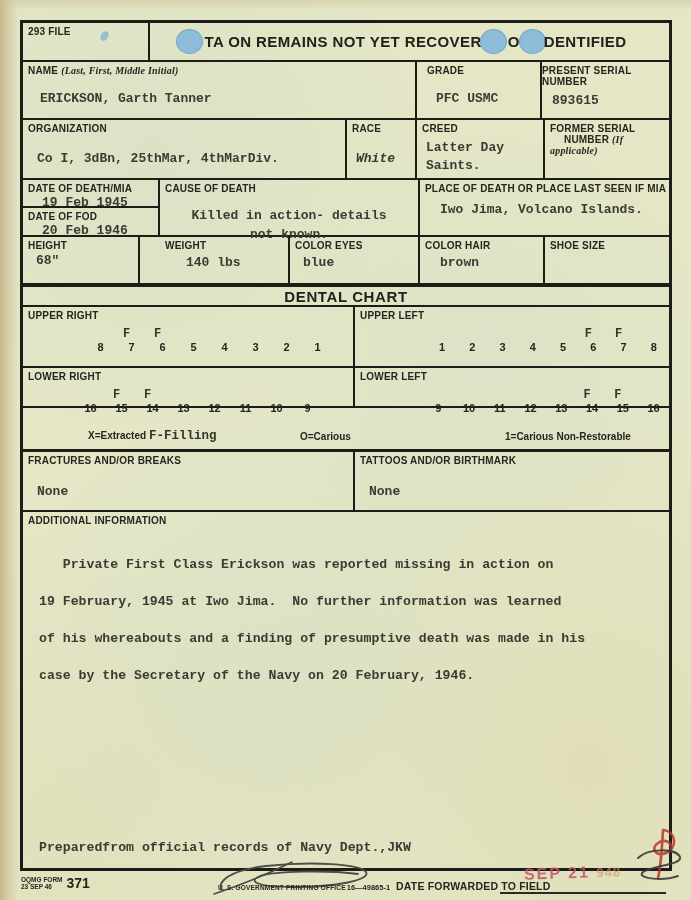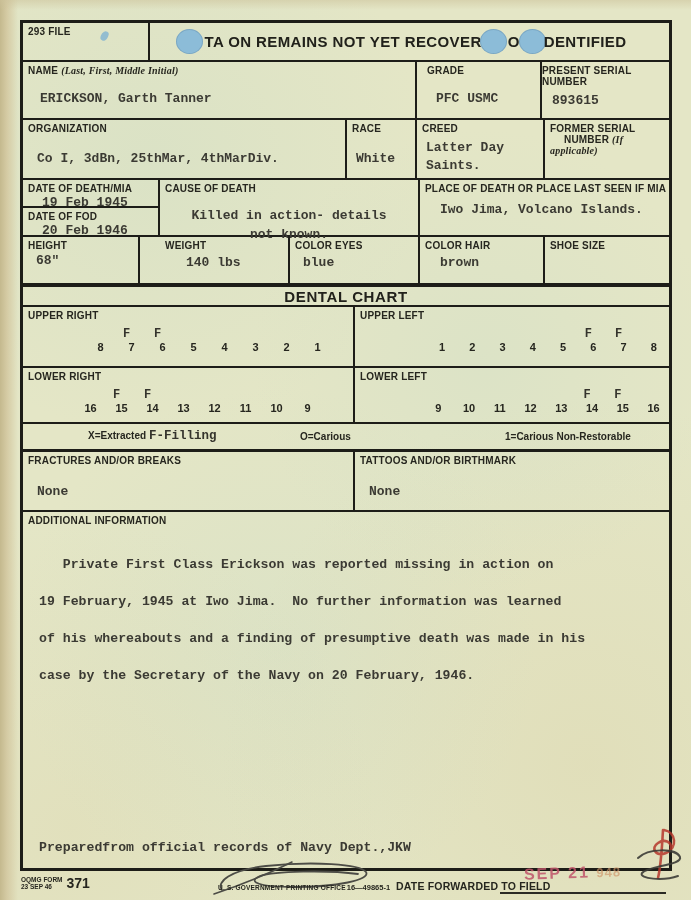--- a/index.html
+++ b/index.html
@@ -151,21 +151,21 @@
       </div>
     </div>
 
     <div class="row" style="top:97px;height:60px;">
       <div class="cell" style="left:0;width:324px;">
         <div class="lbl">ORGANIZATION</div>
         <div class="val" style="padding:17px 0 0 14px;">Co I, 3dBn, 25thMar, 4thMarDiv.</div>
       </div>
       <div class="cell" style="left:324px;width:70px;">
         <div class="lbl">RACE</div>
-        <div class="val" style="padding:17px 0 0 9px;">White</div>
+        <div class="val" style="padding:17px 0 0 9px;font-style:italic;">White</div>
       </div>
       <div class="cell" style="left:394px;width:128px;">
         <div class="lbl">CREED</div>
         <div class="val" style="padding:5px 0 0 9px;line-height:18px;">Latter Day
  Saints.</div>
       </div>
       <div class="cell last" style="left:522px;right:0;">
         <div class="lbl"><span>FORMER SERIAL</span><br><span style="padding-left:14px;">NUMBER </span><i>(If applicable)</i></div>
         <div class="val"></div>
       </div>
@@ -290,21 +290,21 @@
               <span class="tooth-num">7</span>
             </span>
             <span class="tooth">
               <span class="tooth-mark"></span>
               <span class="tooth-num">8</span>
             </span>
           </div>
       </div>
     </div>
 
-    <div class="row" style="top:345px;height:56px;">
+    <div class="row" style="top:345px;height:40px;">
       <div class="cell" style="left:0;width:332px;">
         <div class="lbl">LOWER RIGHT</div>
         <div class="teeth-line" style="padding-left:52px;">
             <span class="tooth">
               <span class="tooth-mark"></span>
               <span class="tooth-num">16</span>
             </span>
             <span class="tooth">
               <span class="tooth-mark">F</span>
               <span class="tooth-num">15</span>

